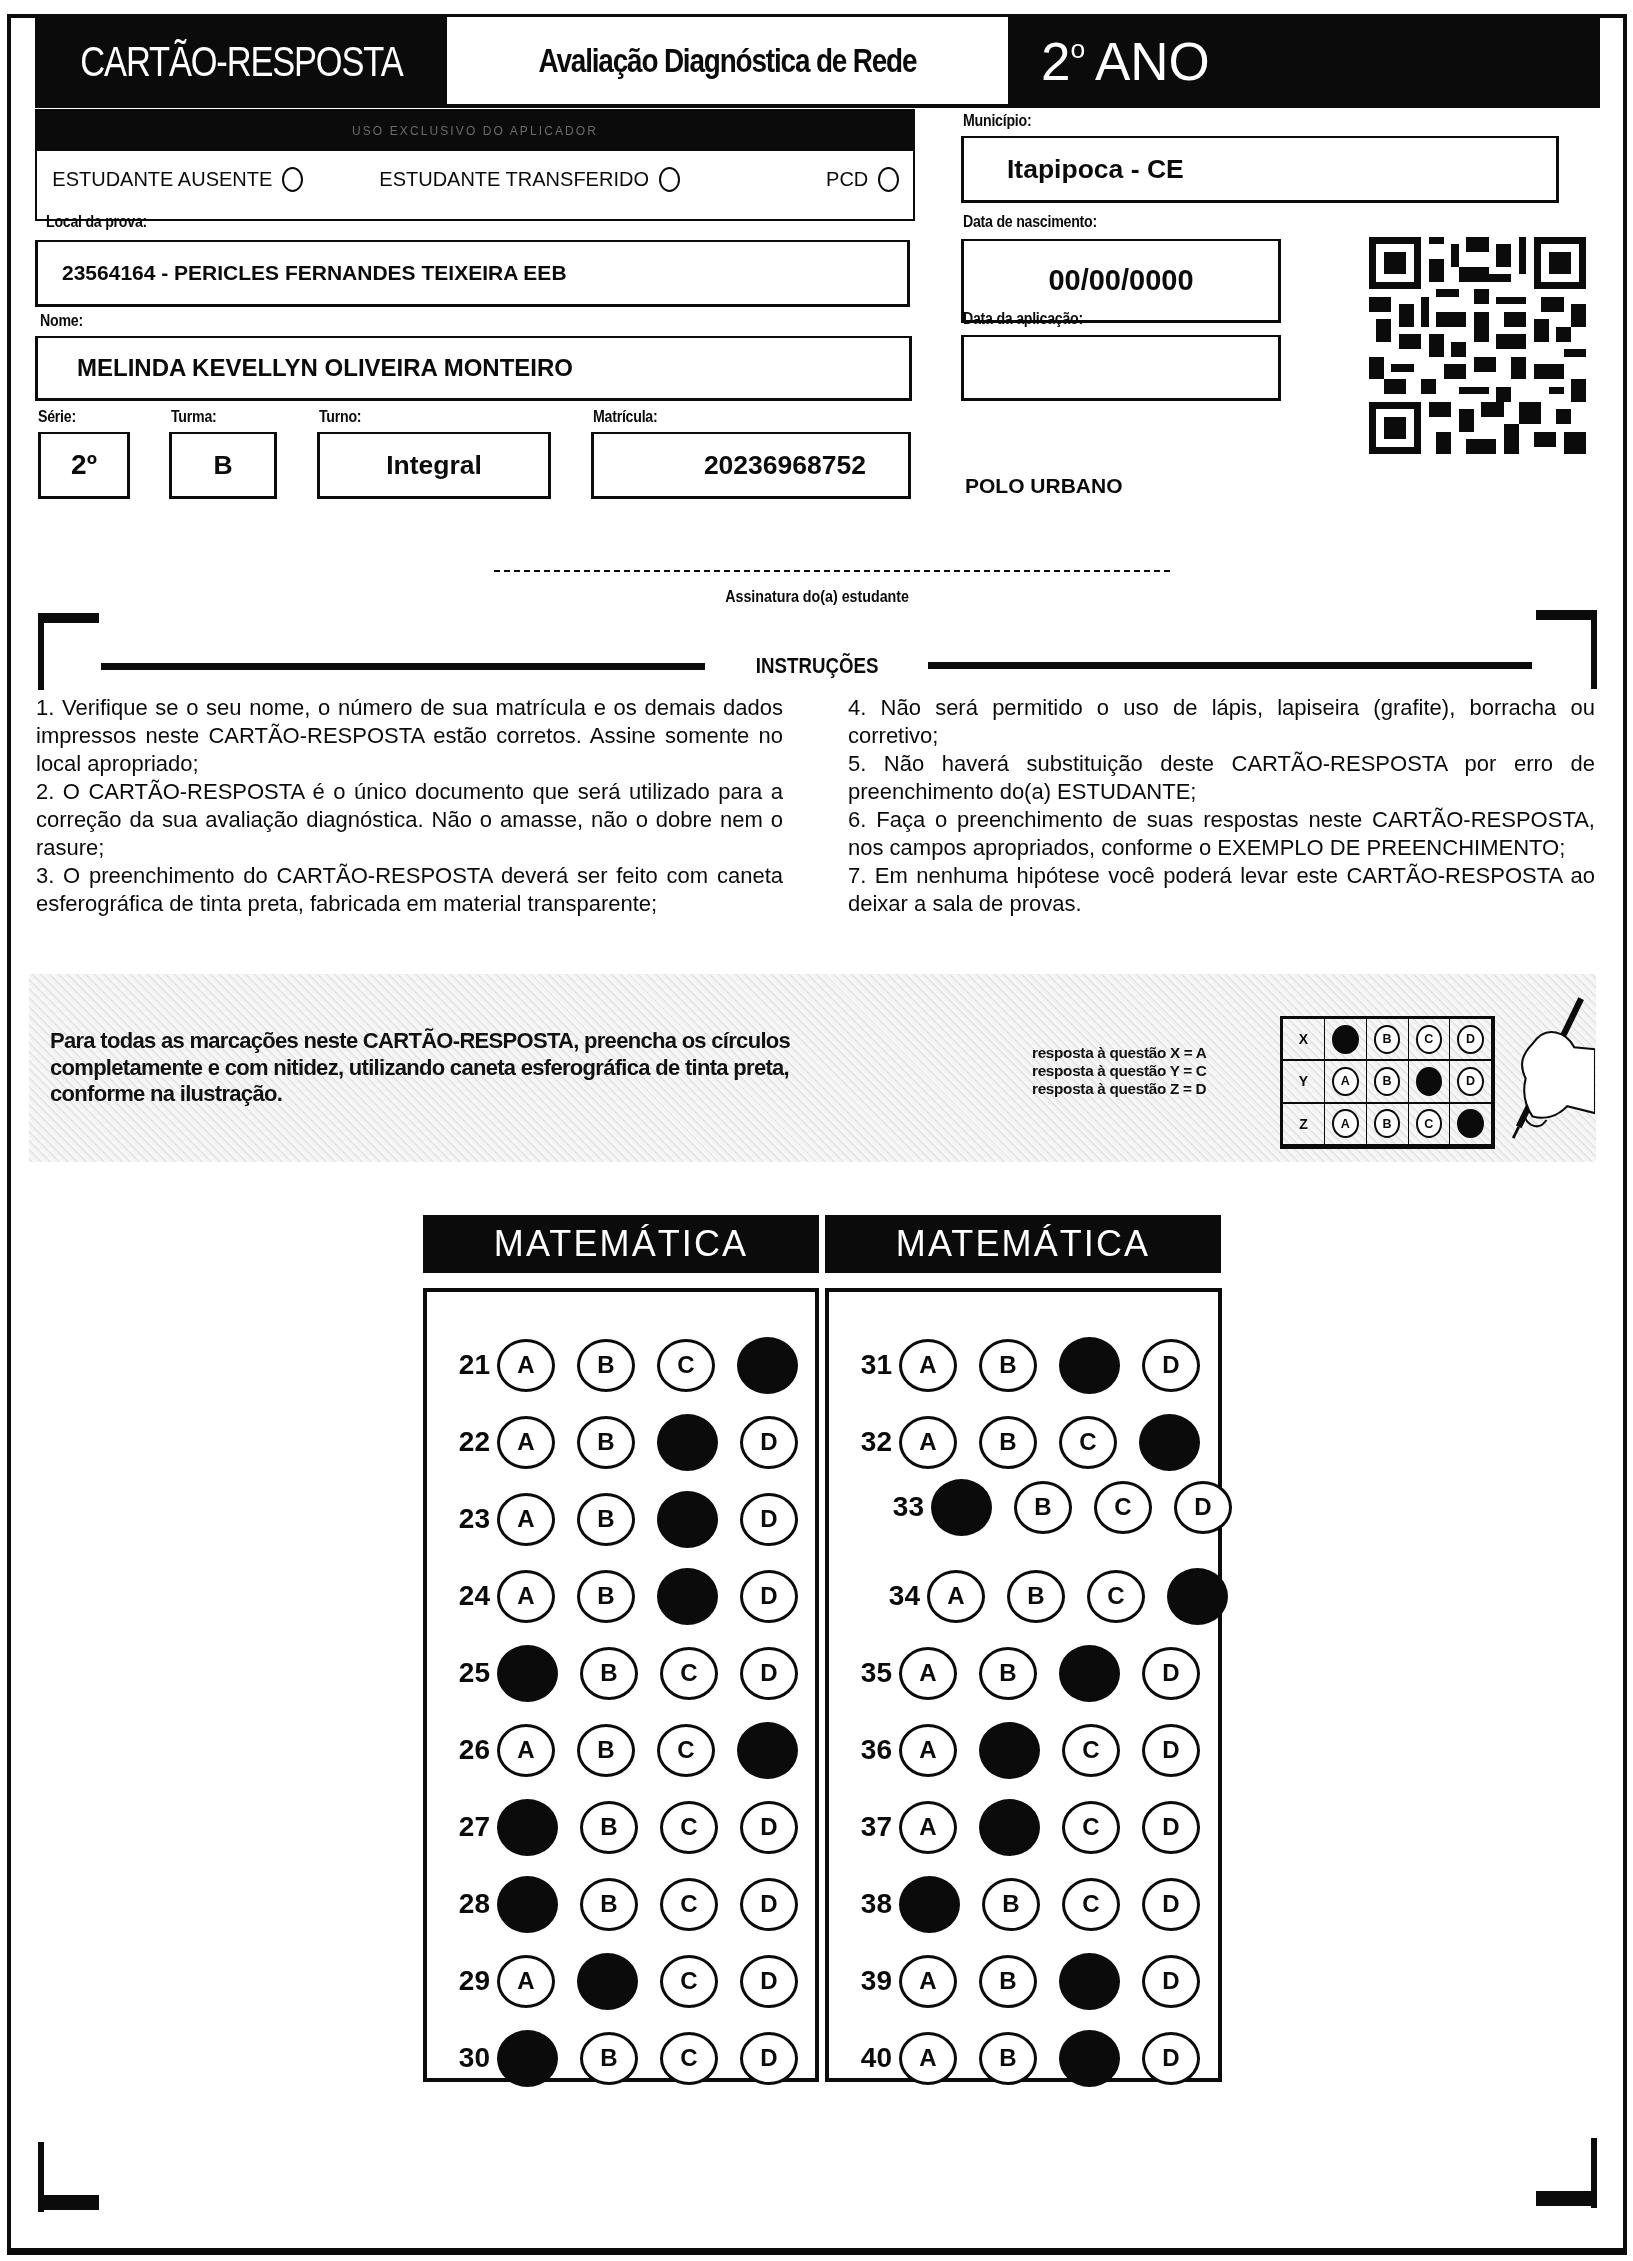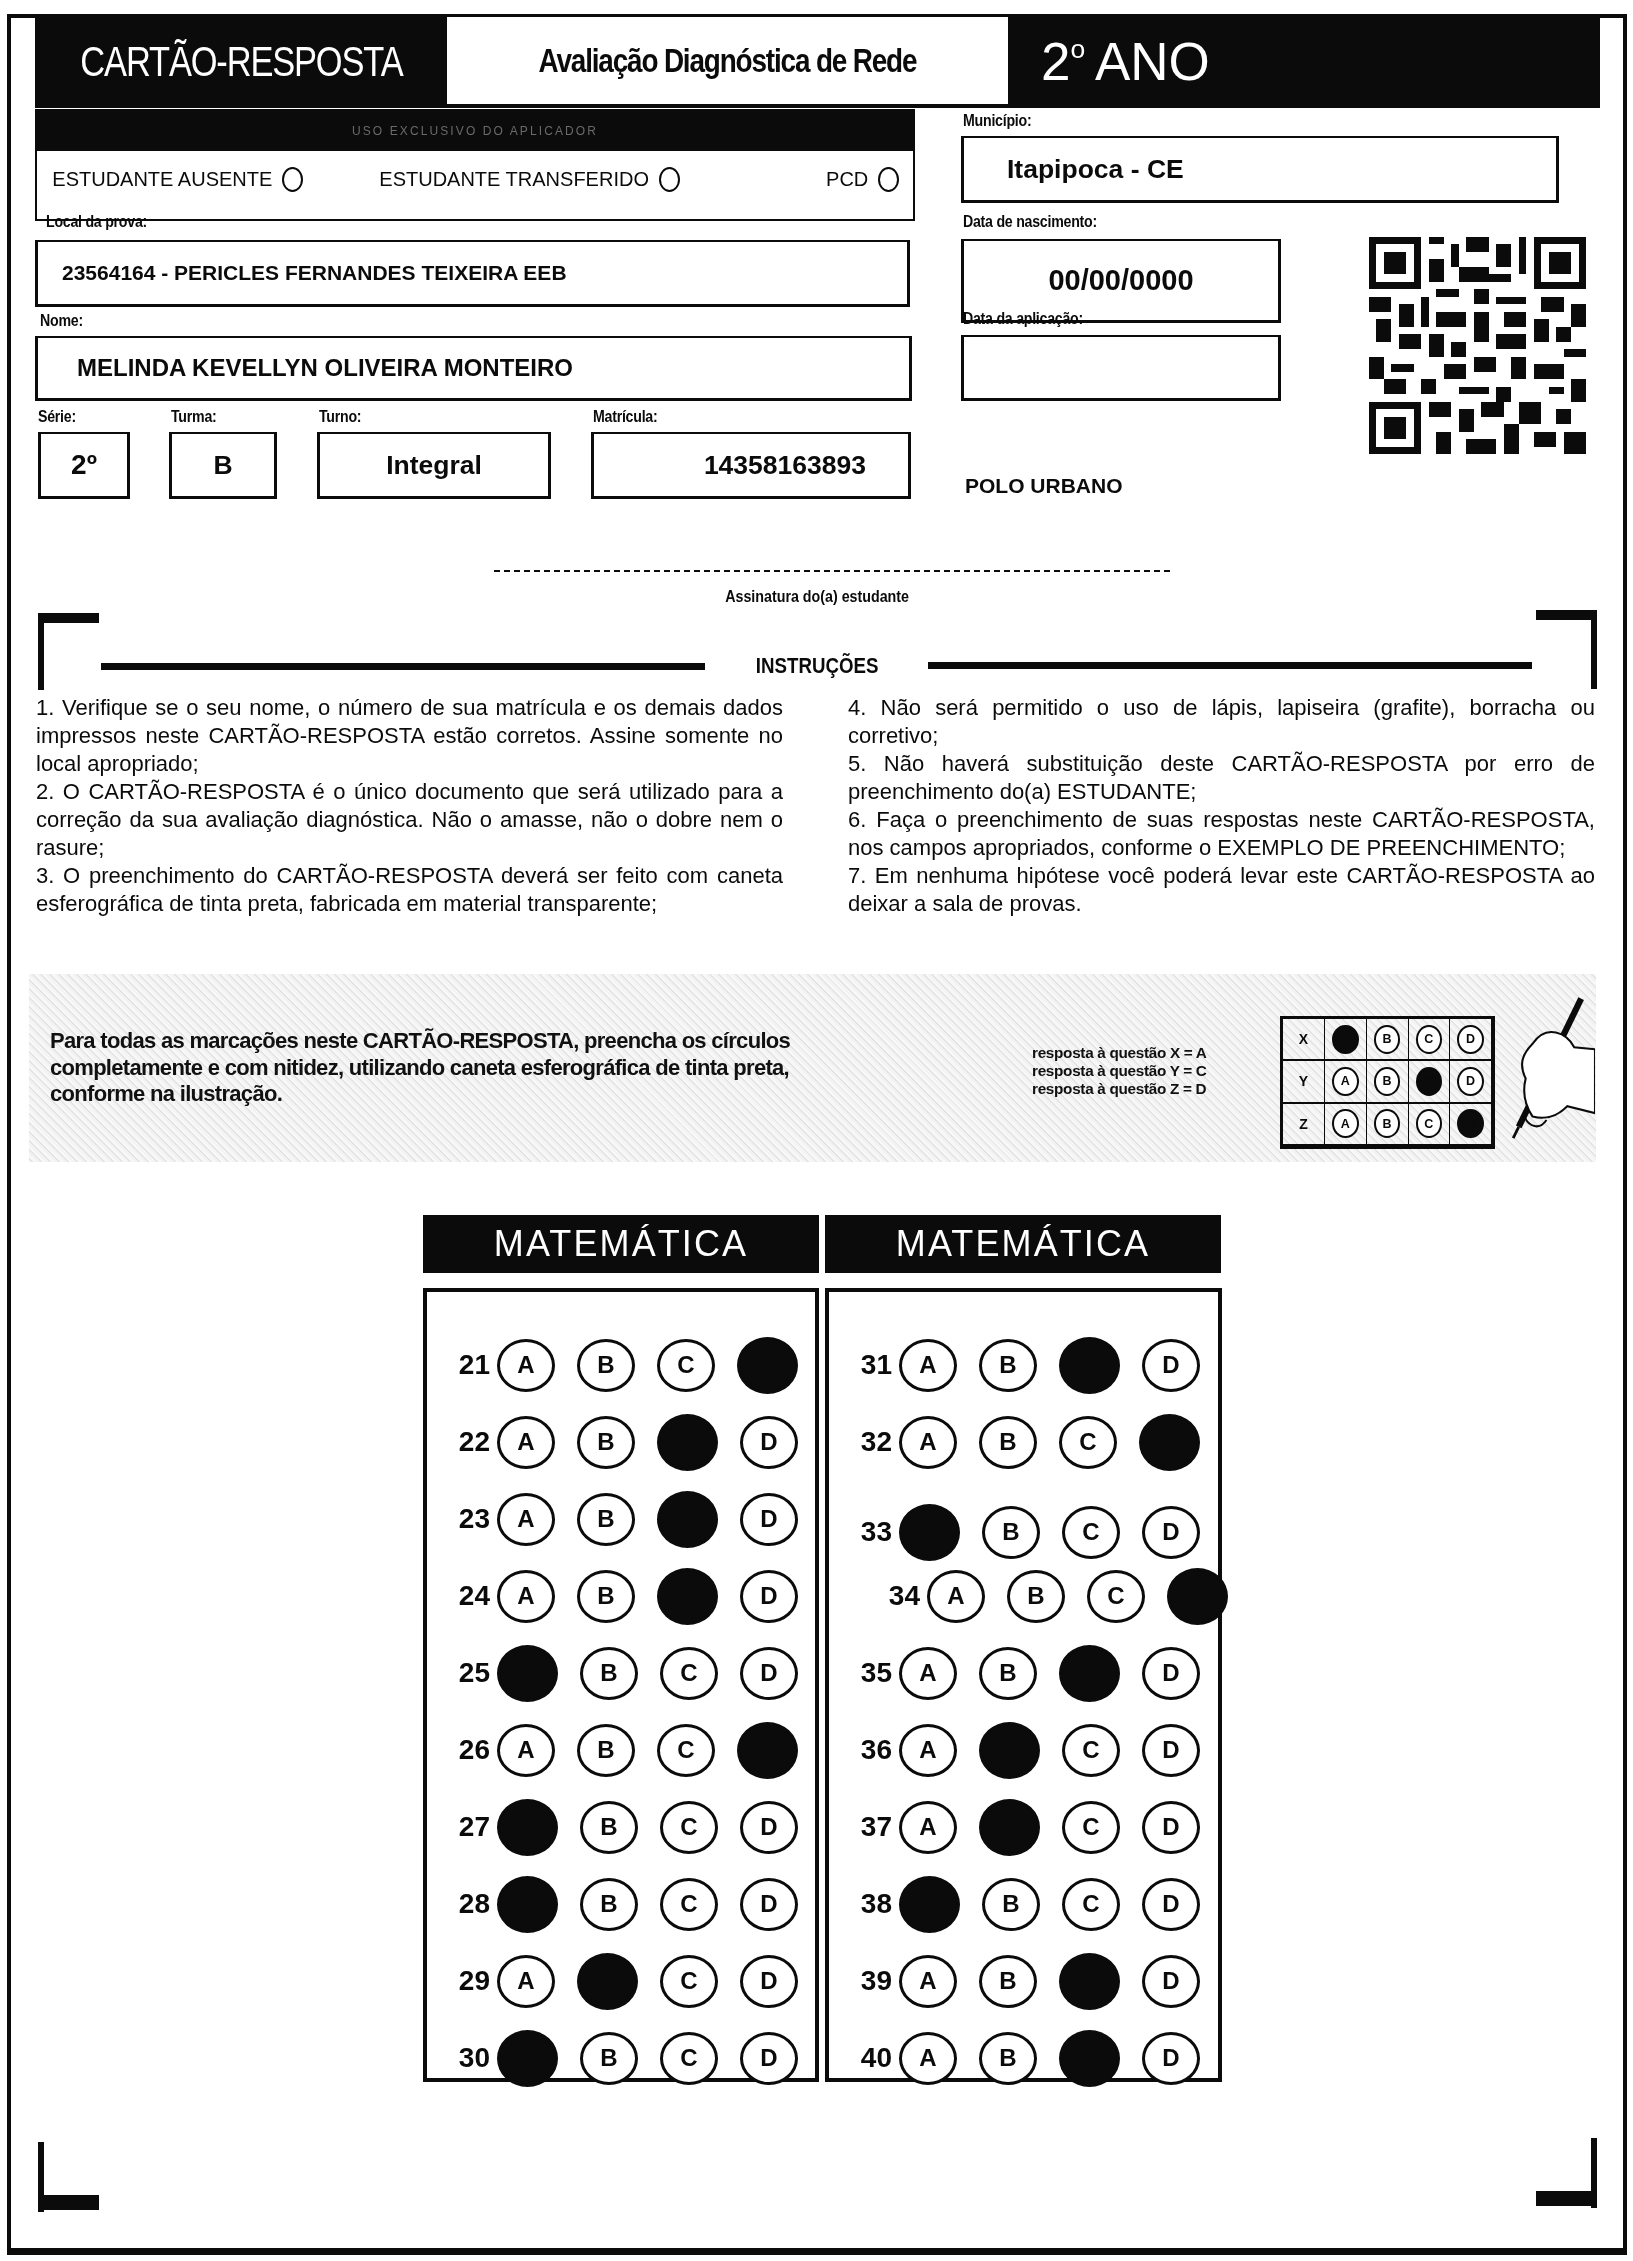--- a/index.html
+++ b/index.html
@@ -183,21 +183,21 @@
 <div class="abs lbl" style="left:171px;top:407px;"><span>Turma:</span></div>
 <div class="abs field" style="left:169px;top:432px;width:108px;height:67px;justify-content:center;font-size:26.5px;">
   <span>B</span>
 </div>
 <div class="abs lbl" style="left:319px;top:407px;"><span>Turno:</span></div>
 <div class="abs field" style="left:317px;top:432px;width:234px;height:67px;justify-content:center;font-size:26.5px;">
   <span>Integral</span>
 </div>
 <div class="abs lbl" style="left:593px;top:407px;"><span>Matrícula:</span></div>
 <div class="abs field" style="left:591px;top:432px;width:320px;height:67px;justify-content:flex-end;padding-right:42px;font-size:26.5px;">
-  <span>14358163893</span>
+  <span>20236968752</span>
 </div>
 
 <div class="abs" style="left:965px;top:474px;font-size:21px;font-weight:bold;">POLO URBANO</div>
 
 <div class="abs sig-line"></div>
 <div class="abs sig-text"><span>Assinatura do(a) estudante</span></div>
 
 <div class="abs corner" style="left:38px;top:613px;width:61px;height:9.7px;"></div>
 <div class="abs corner" style="left:38px;top:613px;width:5.6px;height:77px;"></div>
 <div class="abs corner" style="left:1536px;top:610px;width:61px;height:9.7px;"></div>
@@ -366,21 +366,21 @@
       <div class="bubble filled">C</div>
       <div class="bubble">D</div>
     </div>
     <div class="ans-row" style="top: 115px;">
       <div class="qnum">32</div>
       <div class="bubble">A</div>
       <div class="bubble">B</div>
       <div class="bubble">C</div>
       <div class="bubble filled">D</div>
     </div>
-    <div class="ans-row" style="top: 205px;">
+    <div class="ans-row" style="top: 180px; padding-left: 32px;">
       <div class="qnum">33</div>
       <div class="bubble filled">A</div>
       <div class="bubble">B</div>
       <div class="bubble">C</div>
       <div class="bubble">D</div>
     </div>
     <div class="ans-row" style="top: 269px; padding-left: 28px;">
       <div class="qnum">34</div>
       <div class="bubble">A</div>
       <div class="bubble">B</div>

